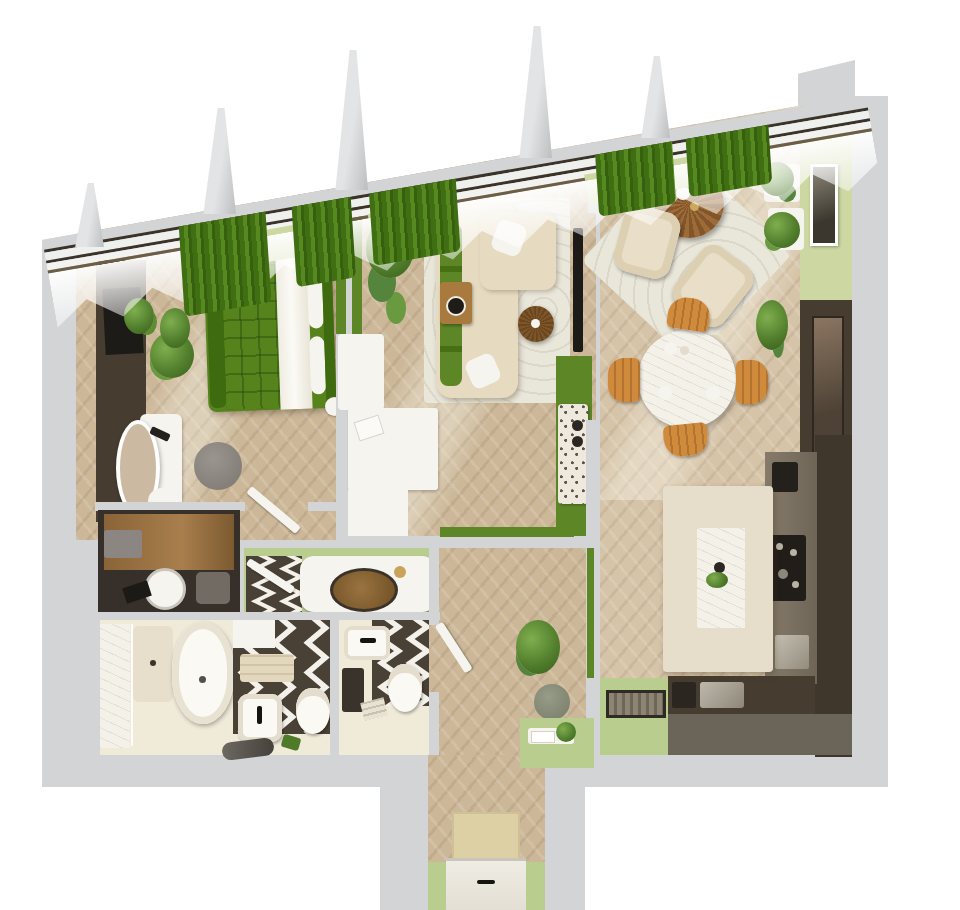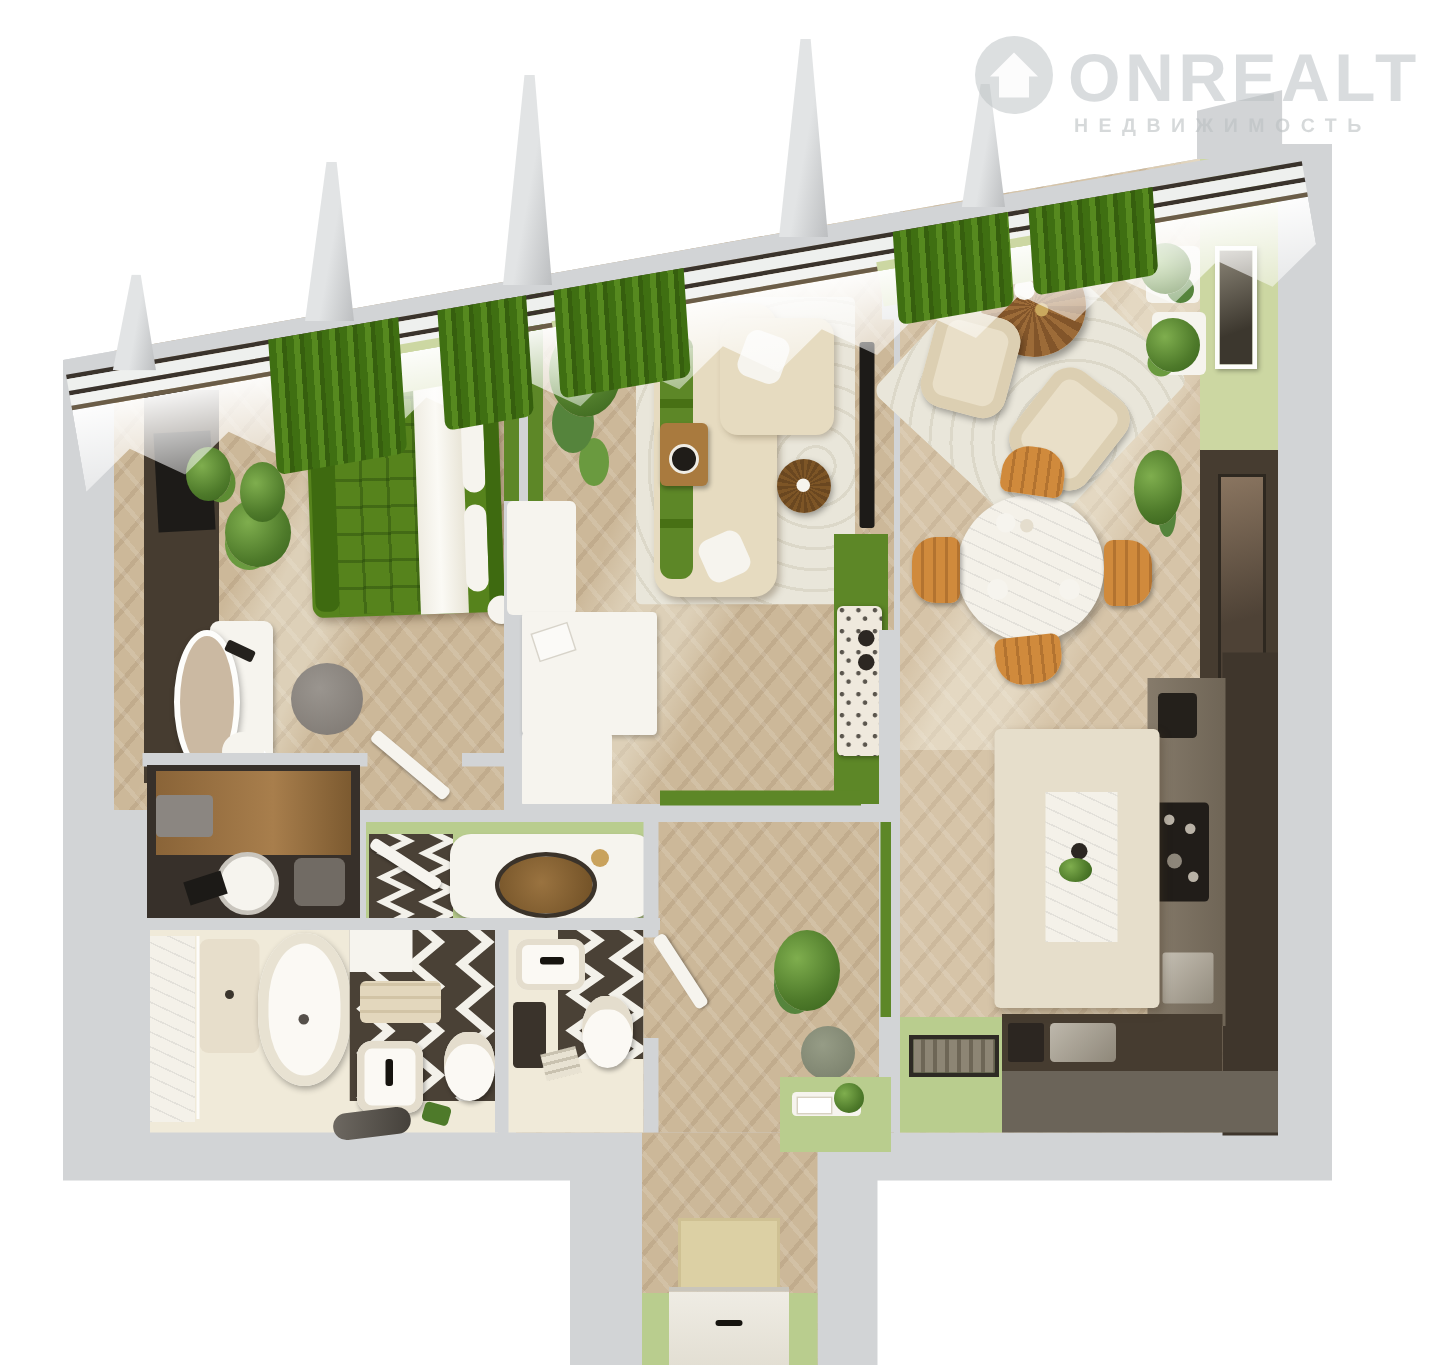--- a/index.html
+++ b/index.html
@@ -255,22 +255,14 @@
     </div>
   </div>
 
   <div class="a pillar" style="left:74px;top:183px;width:30px;height:64px;"></div>
   <div class="a pillar" style="left:202px;top:108px;width:34px;height:106px;"></div>
   <div class="a pillar" style="left:334px;top:50px;width:34px;height:140px;"></div>
   <div class="a pillar" style="left:518px;top:26px;width:34px;height:132px;"></div>
   <div class="a pillar" style="left:640px;top:56px;width:30px;height:82px;"></div>
   <div class="a wall" style="left:798px;top:60px;width:57px;height:46px;clip-path:polygon(0 30%,100% 0,100% 100%,0 100%);"></div>
 
-  <div class="a" style="left:640px;top:16px;width:310px;height:84px;pointer-events:none;">
-    <svg class="a" width="56" height="56" viewBox="0 0 56 56" style="left:8px;top:6px;">
-      <circle cx="28" cy="28" r="26" fill="rgba(186,191,194,0.5)"></circle>
-      <path d="M28 13 L44 29 H38 V43 H18 V29 H12 Z" fill="rgba(255,255,255,0.9)"></path>
-    </svg>
-    <span class="a wm-brand" style="left:72px;top:10px;white-space:nowrap;">ONREALT</span>
-    <span class="a wm-sub" style="left:76px;top:60px;white-space:nowrap;">НЕДВИЖИМОСТЬ</span>
-  </div>
 
 </div>
 
 </body></html>

